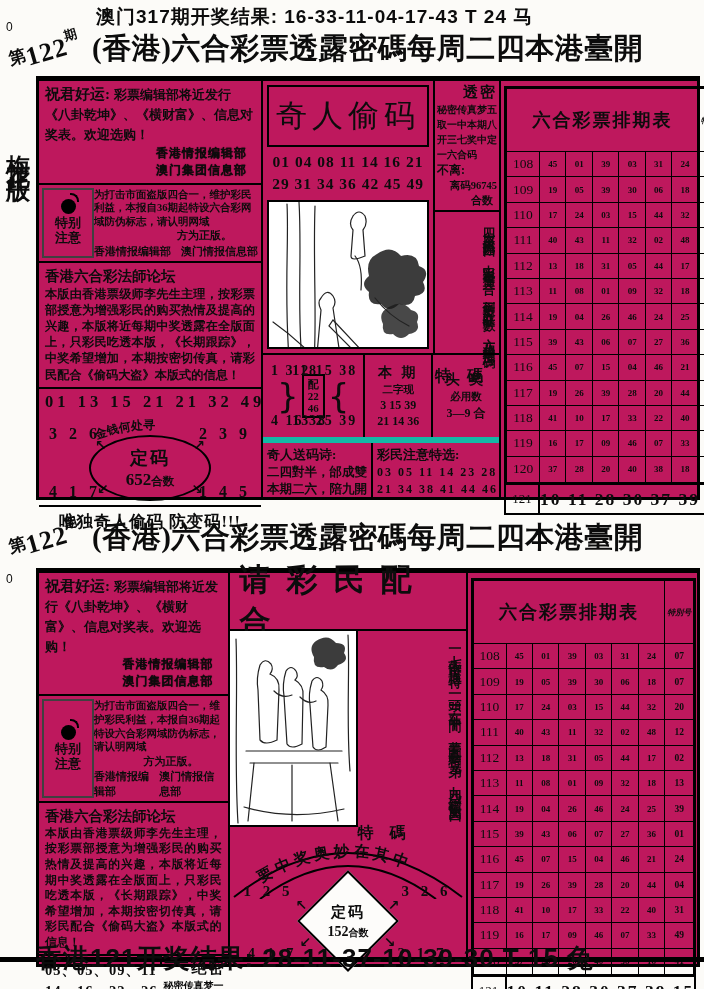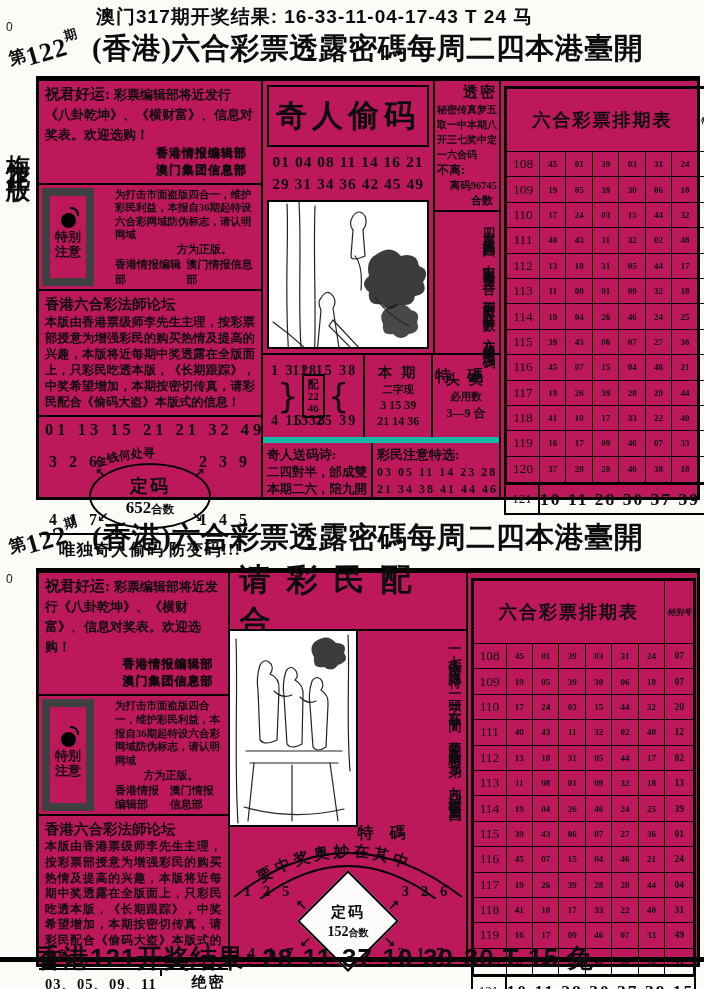--- a/index.html
+++ b/index.html
@@ -28,21 +28,21 @@
 .col-left{width:224px;border-right:2px solid #000;display:flex;flex-direction:column}
 .col-mid{width:238px;border-right:2px solid #000;display:flex;flex-direction:column}
 .col-right{flex:1;padding:5px 3px}
 
 
 .box{border-bottom:2px solid #000;padding:4px 6px}
 .greet-lead{font-size:15px;font-weight:bold}
 .greet-body{display:inline;font-size:13px;font-weight:bold;line-height:1.45;text-align:justify}
 .sign{display:block;text-align:right;font-size:12px;font-weight:bold;letter-spacing:1px;text-shadow:0 0 1px #000;margin-right:8px}
 .notice{display:flex;padding:3px}
-.notice-badge{width:52px;border:8px solid #404040;margin-right:21px;display:flex;flex-direction:column;align-items:center;justify-content:center;gap:2px;padding:3px 0}
+.notice-badge{width:52px;border:2px solid #404040;margin-right:0;display:flex;flex-direction:column;align-items:center;justify-content:center;gap:2px;padding:3px 0}
 .bomb{width:15px;height:15px;background:#000;border-radius:50%;position:relative}
 .bomb::after{content:"";position:absolute;top:-6px;right:-3px;width:7px;height:7px;border:2px solid #000;border-left:none;border-bottom:none;border-radius:0 8px 0 0}
 .notice-label{font-size:13px;font-weight:bold;line-height:1.15;text-align:center}
 .notice-right{flex:1;font-size:10.5px;font-weight:bold;line-height:1.3}
 .notice-note{text-align:right;padding-right:26px;font-size:11px}
 .notice-signs{display:flex;justify-content:space-between;font-size:11px;margin-top:1px}
 .forum{padding:4px 6px;border-bottom:2px solid #000}
 .forum-title{font-size:14.5px;font-weight:bold}
 .forum-body{font-size:12.2px;font-weight:bold;line-height:1.32;text-align:justify}
 .lucky-row{padding:3px 6px;font-size:16.5px;font-weight:bold;letter-spacing:4px;text-align:center;white-space:nowrap}
@@ -56,21 +56,21 @@
   border-radius:50%;display:flex;flex-direction:column;align-items:center;justify-content:center}
 .oval-center{font-size:18px;font-weight:bold;letter-spacing:2px}
 .oval-sum b{font-size:17px}.oval-sum span{font-size:11.5px;font-weight:bold}
 .arc-svg{position:absolute;left:50%;transform:translateX(-50%);top:-1px}
 .slogan{padding:4px;font-size:16.5px;font-weight:bold;text-align:center;letter-spacing:1px;white-space:nowrap}
 
 
 .mid-top{display:flex;flex:1;min-height:0}
 .mid-top-left{flex:1;border-right:2px solid #000;display:flex;flex-direction:column}
 .title-box{margin:4px;border:2px solid #000;height:62px;display:flex;align-items:center;justify-content:center;
-  font-size:31px;font-weight:bold;letter-spacing:5px}
+  font-size:31px;font-weight:normal;letter-spacing:5px}
 .nums2{font-size:15.5px;font-weight:bold;text-align:center;line-height:1.45;letter-spacing:1px;white-space:nowrap}
 .illus-box{margin:4px;border:2px solid #000;flex:1;overflow:hidden;background:#fff}
 .mid-top-right{width:70px;display:flex;flex-direction:column}
 .secret{border-bottom:2px solid #000;padding:2px;text-align:left}
 .secret-title{font-size:15px;font-weight:bold;text-align:right;letter-spacing:2px}
 .secret-line{font-size:10px;font-weight:bold;white-space:nowrap;line-height:1.5}
 .secret-keep{font-size:12px;font-weight:bold}
 .secret-code{font-size:10.5px;font-weight:bold;text-align:right}
 .secret-sum{font-size:11px;font-weight:bold;text-align:right;padding-right:4px}
 .poem{flex:1;writing-mode:vertical-rl;font-size:12.5px;font-weight:bold;padding:6px 2px 0 0;letter-spacing:3px;display:flex;justify-content:flex-start}

